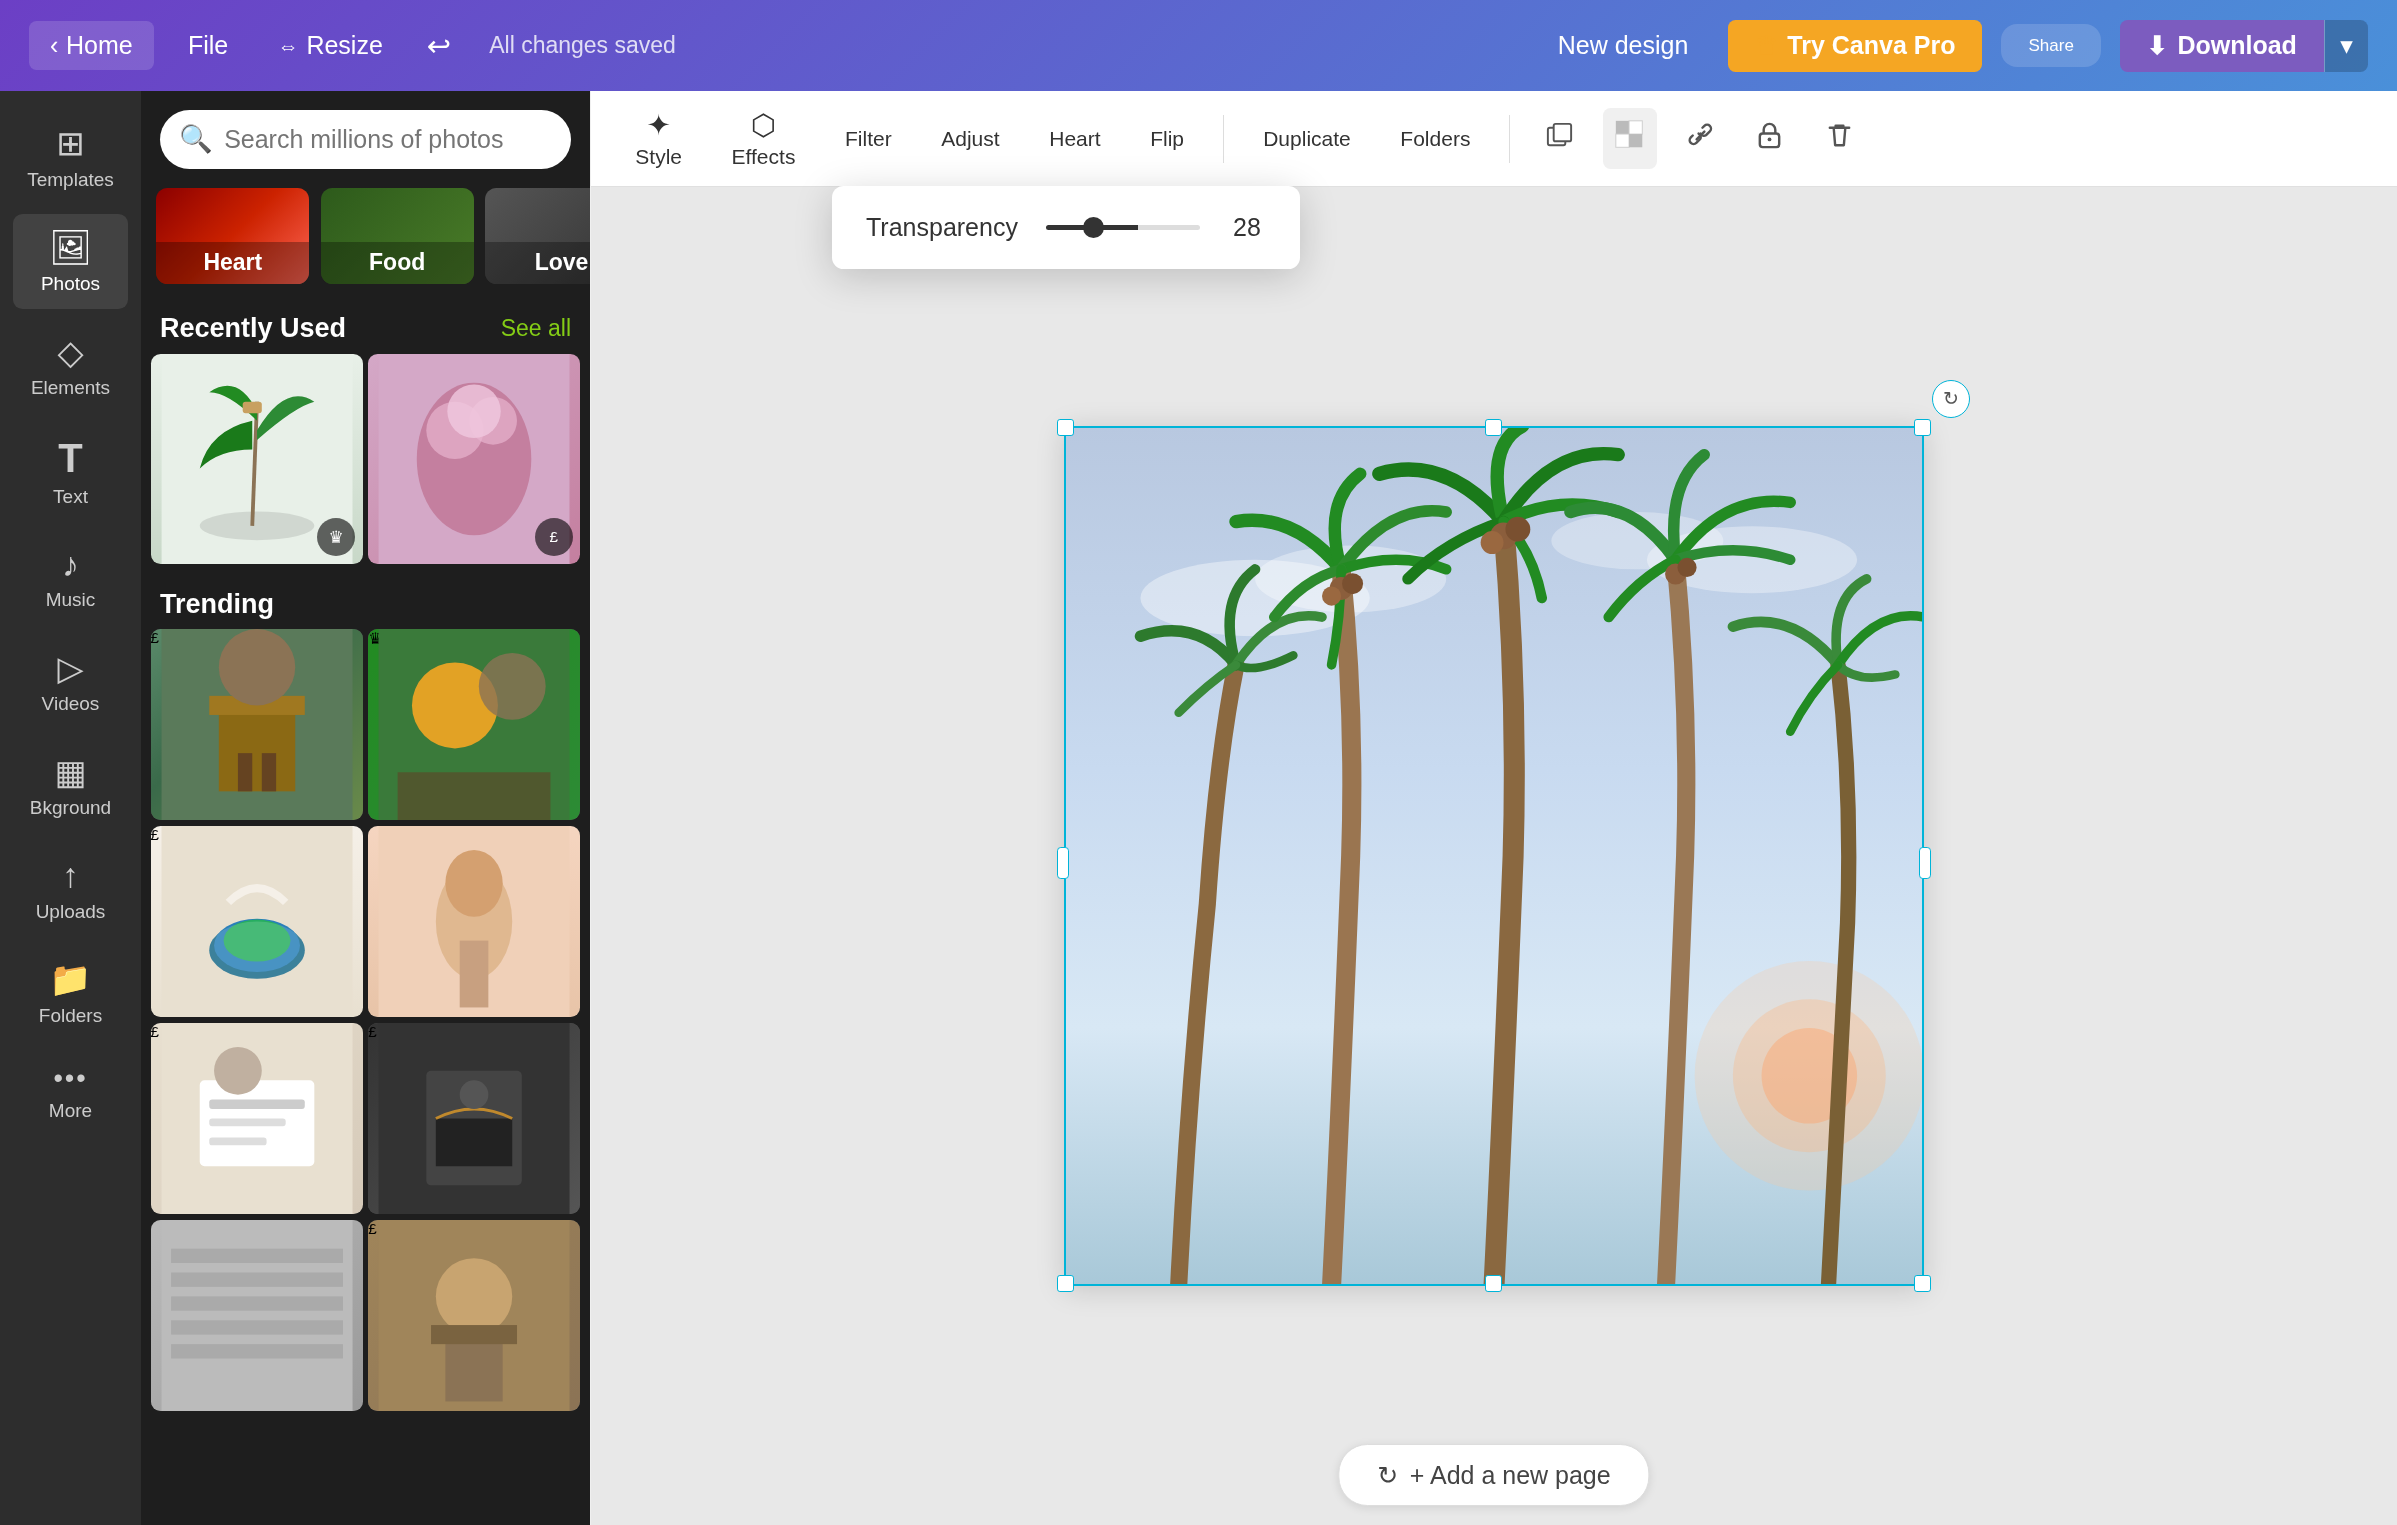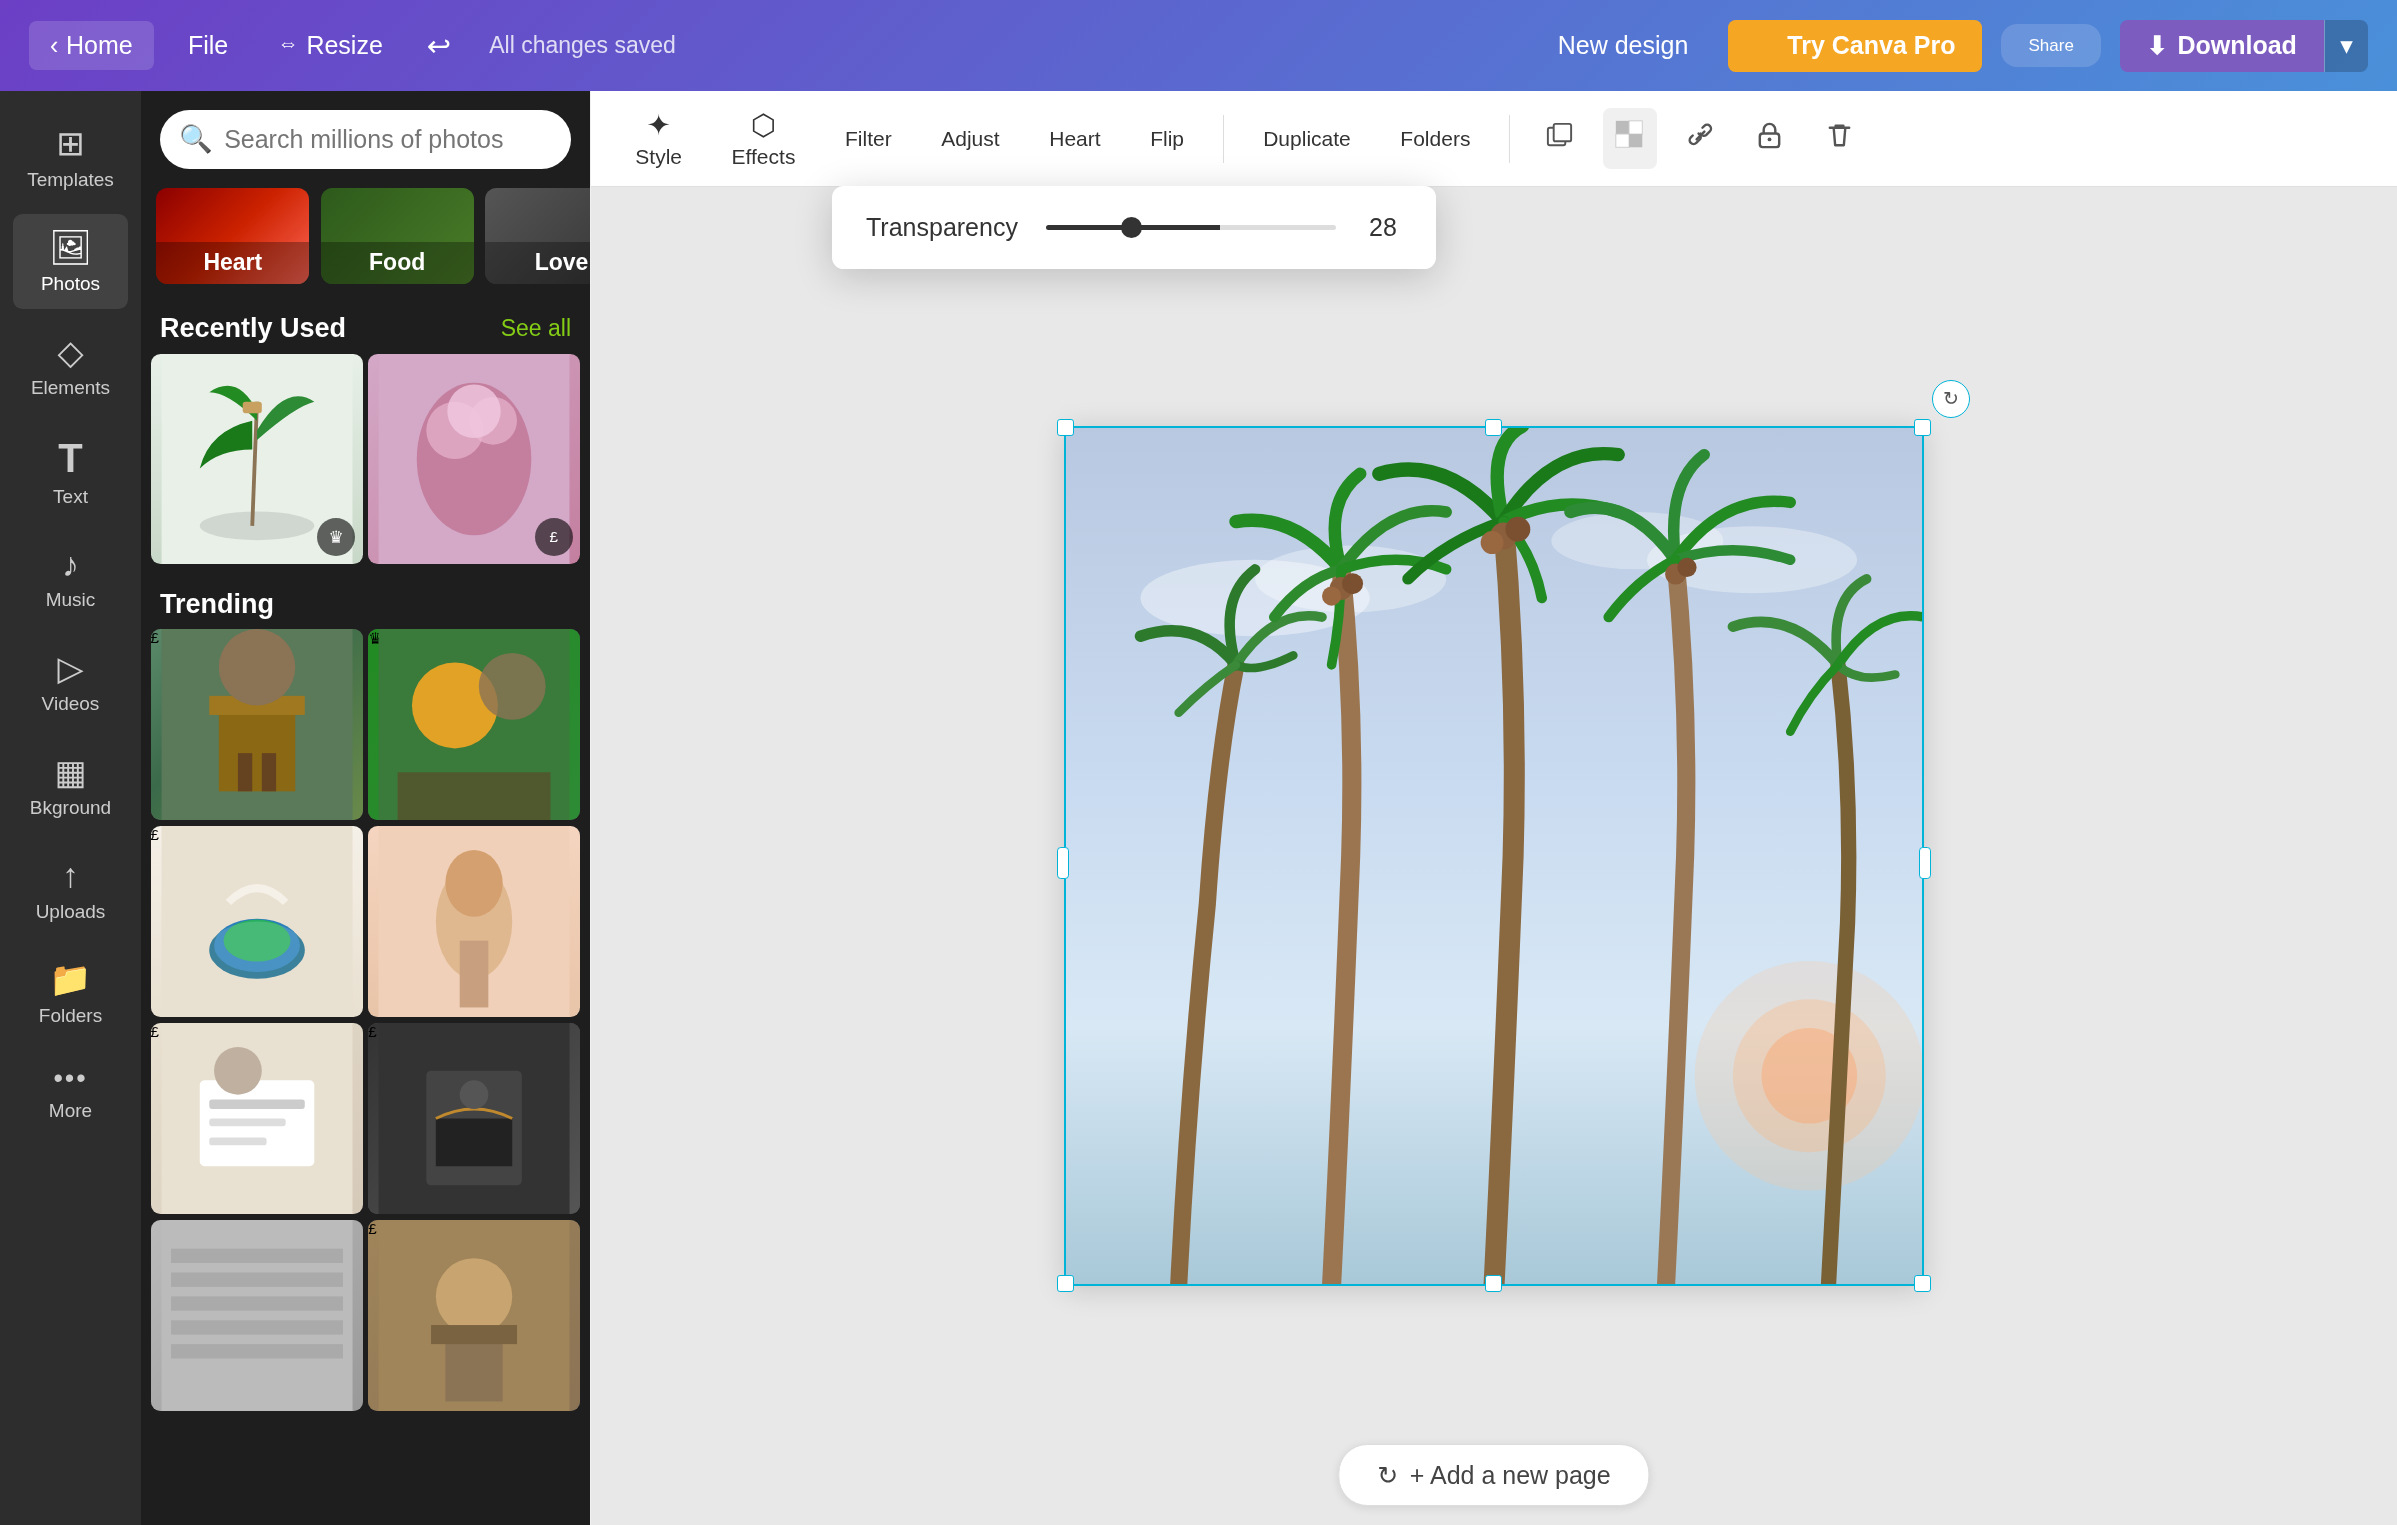--- a/index.html
+++ b/index.html
@@ -11,21 +11,21 @@
       background: linear-gradient(135deg, #6c3fc5 0%, #4a90d9 100%);
       padding: 0 29px; gap: 19px; position: relative; z-index: 100;
     }
     .nav-home-btn {
       background: rgba(255,255,255,0.15); border: none; border-radius: 7.6px;
       color: white; font-size: 25px; padding: 9.6px 21px; cursor: pointer;
       display: flex; align-items: center; gap: 7.6px;
     }
     .nav-file-btn, .nav-resize-btn {
       background: transparent; border: none; color: white; font-size: 25px;
-      cursor: pointer; padding: 9.6px 15.3px; display: flex; gap: 7.6px;
+      cursor: pointer; padding: 9.6px 15.3px; display: flex; align-items: center; gap: 7.6px;
     }
     .nav-undo-btn {
       background: transparent; border: none; color: white; font-size: 29px;
       cursor: pointer; padding: 9.6px;
     }
     .nav-saved {
       color: rgba(255,255,255,0.8); font-size: 23px; margin-left: 9.6px;
     }
     .nav-spacer { flex: 1; }
     .nav-new-design-btn {
@@ -152,21 +152,21 @@
       background: transparent; border: none; font-size: 29px; cursor: pointer;
       color: #555; padding: 9.6px; border-radius: 5.7px;
     }
     .tool-icon-active { background: #f0f0f0; border-radius: 7.6px; }
 
     
     .transparency-popup {
       position: absolute; left: 832px; top: 186px; background: white;
       border-radius: 11.5px; box-shadow: 0 7.6px 38px rgba(0,0,0,0.18);
       padding: 27px 34px; display: flex; align-items: center; gap: 28px;
-      z-index: 200; width: 604px;
+      z-index: 200; width: 468px;
     }
     .transparency-label { font-size: 25px; color: #333; white-space: nowrap; }
     .transparency-slider {
       flex: 1; -webkit-appearance: none; height: 5.7px; border-radius: 2.9px;
       background: linear-gradient(to right, #333 0%, #333 60%, #ddd 60%, #ddd 100%);
       outline: none; cursor: pointer;
     }
     .transparency-slider::-webkit-slider-thumb {
       -webkit-appearance: none; width: 21px; height: 21px; border-radius: 50%;
       background: #333; cursor: pointer;

